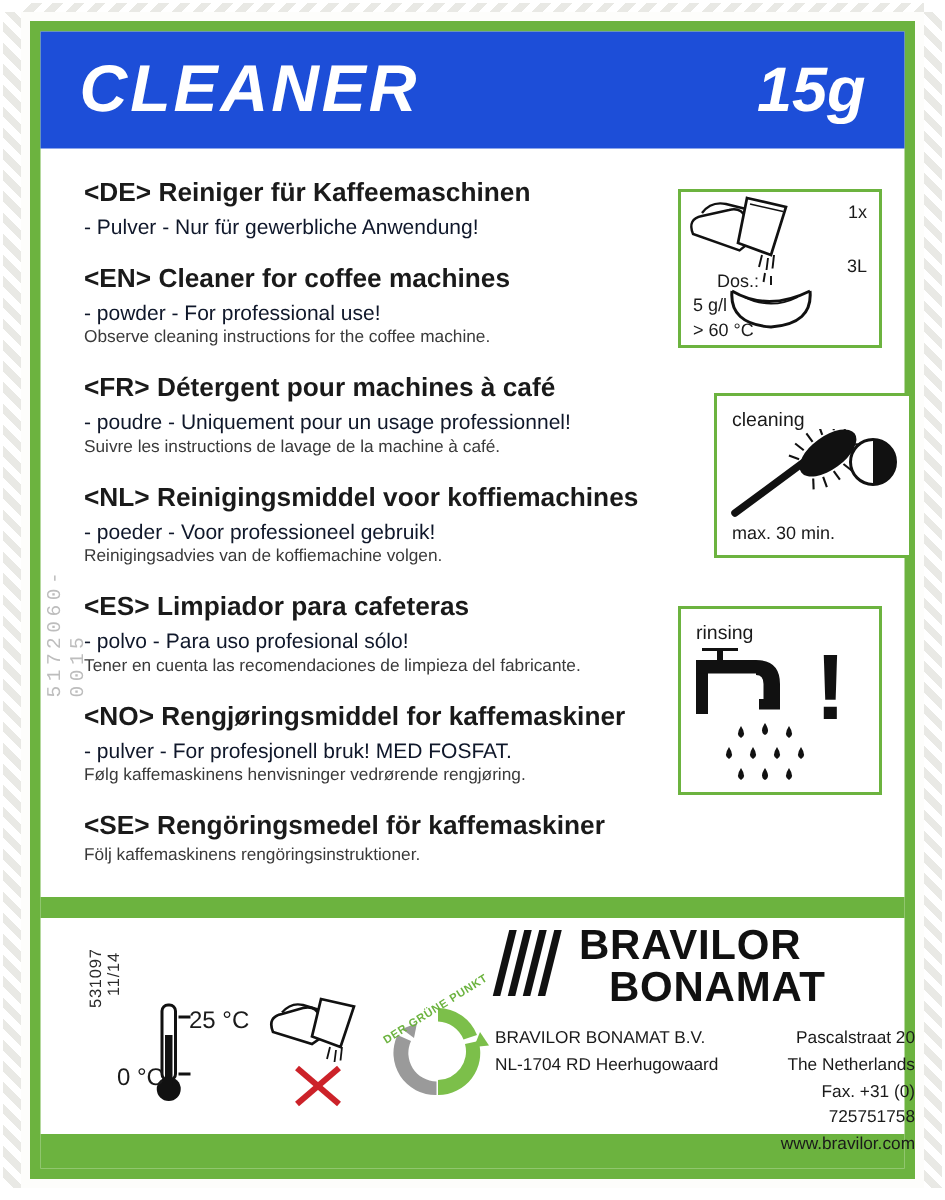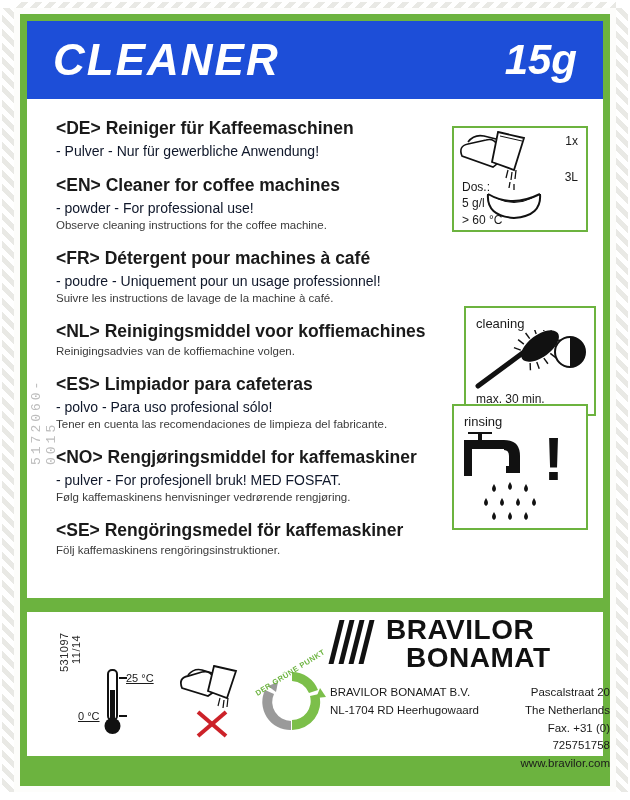--- a/index.html
+++ b/index.html
@@ -149,21 +149,21 @@
   }
 
   
   .picto {
     position: absolute;
     border: 2px solid #6cb33f;
     background: #ffffff;
     box-sizing: border-box;
   }
   #picto-dosing { left: 452px; top: 126px; width: 136px; height: 106px; }
-  #picto-cleaning { left: 464px; top: 262px; width: 132px; height: 110px; margin-top: 44px; }
+  #picto-cleaning { left: 476px; top: 262px; width: 132px; height: 110px; }
   #picto-rinsing { left: 452px; top: 404px; width: 136px; height: 126px; }
 
   .picto-label {
     position: absolute;
     font-size: 13px;
     color: #1a1a1a;
   }
   .picto-text-sm {
     position: absolute;
     font-size: 12px;
@@ -231,23 +231,22 @@
     left: 250px;
     top: 668px;
     font-size: 7.5px;
     font-weight: bold;
     color: #6cb33f;
     transform: rotate(-32deg);
     letter-spacing: 0.5px;
   }
   .sym-text {
     position: absolute;
-    font-size: 11px;
+    font-size: 16px;
     color: #1a1a1a;
-    text-decoration: underline;
   }
 </style>
 </head>
 <body>
 
 <div id="sachet">
 
   <div class="serrate-top"></div>
   <div class="serrate-bottom"></div>
   <div class="serrate-left"></div>
@@ -292,20 +291,21 @@
       </div>
       <div class="lang-sub">- poudre - Uniquement pour un usage professionnel!</div>
       <div class="lang-note">Suivre les instructions de lavage de la machine à café.</div>
     </div>
 
     <div class="lang-entry">
       <div class="lang-title">
         <span>&lt;NL&gt;</span>
         <span>Reinigingsmiddel voor koffiemachines</span>
       </div>
+      <div class="lang-sub">- poeder - Voor professioneel gebruik!</div>
       <div class="lang-note">Reinigingsadvies van de koffiemachine volgen.</div>
     </div>
 
     <div class="lang-entry">
       <div class="lang-title">
         <span>&lt;ES&gt;</span>
         <span>Limpiador para cafeteras</span>
       </div>
       <div class="lang-sub">- polvo - Para uso profesional sólo!</div>
       <div class="lang-note">Tener en cuenta las recomendaciones de limpieza del fabricante.</div>
@@ -346,21 +346,21 @@
         <line x1="56" y1="54" x2="55" y2="60"></line>
         <line x1="60" y1="56" x2="60" y2="62"></line>
       </g>
 
       <path d="M34,66 q24,14 52,0" fill="none" stroke="#111" stroke-width="2"></path>
       <path d="M34,66 q-2,22 26,24 q28,-2 26,-24" fill="none" stroke="#111" stroke-width="2"></path>
       <path d="M42,70 q18,9 36,0" fill="none" stroke="#111" stroke-width="1"></path>
     </svg>
     <span class="picto-text-sm" style="right:8px; top:6px;">1x</span>
     <span class="picto-text-sm" style="right:8px; top:42px;">3L</span>
-    <span class="picto-text-sm" style="left:8px; top:52px;text-align:right;">Dos.:</span>
+    <span class="picto-text-sm" style="left:24px; top:52px;text-align:right;">Dos.:</span>
     <span class="picto-text-sm" style="left:8px; top:68px;">5 g/l</span>
     <span class="picto-text-sm" style="left:8px; top:85px;">&gt; 60 °C</span>
   </div>
 
   <div class="picto" id="picto-cleaning">
     <span class="picto-label" style="left:10px; top:8px;">cleaning</span>
     <svg width="132" height="70" viewBox="0 0 132 70" style="position:absolute;left:0;top:22px;">
 
       <line x1="12" y1="56" x2="58" y2="22" stroke="#111" stroke-width="5" stroke-linecap="round"></line>
 

